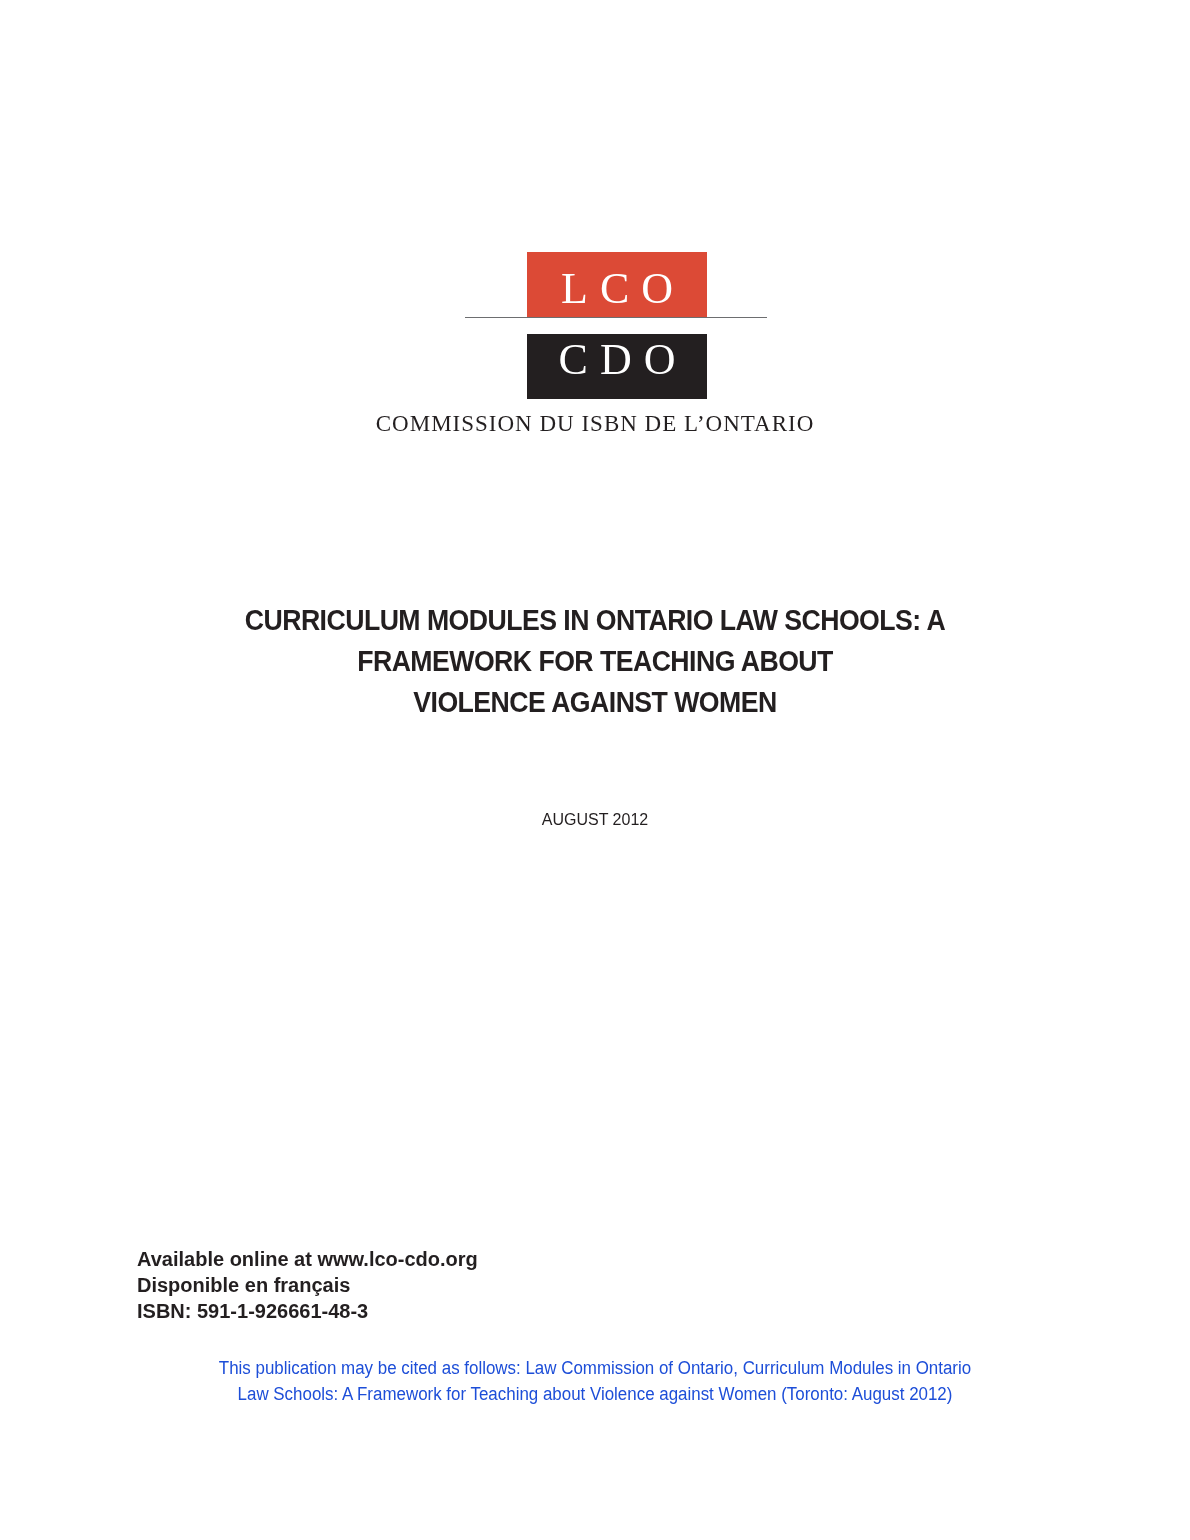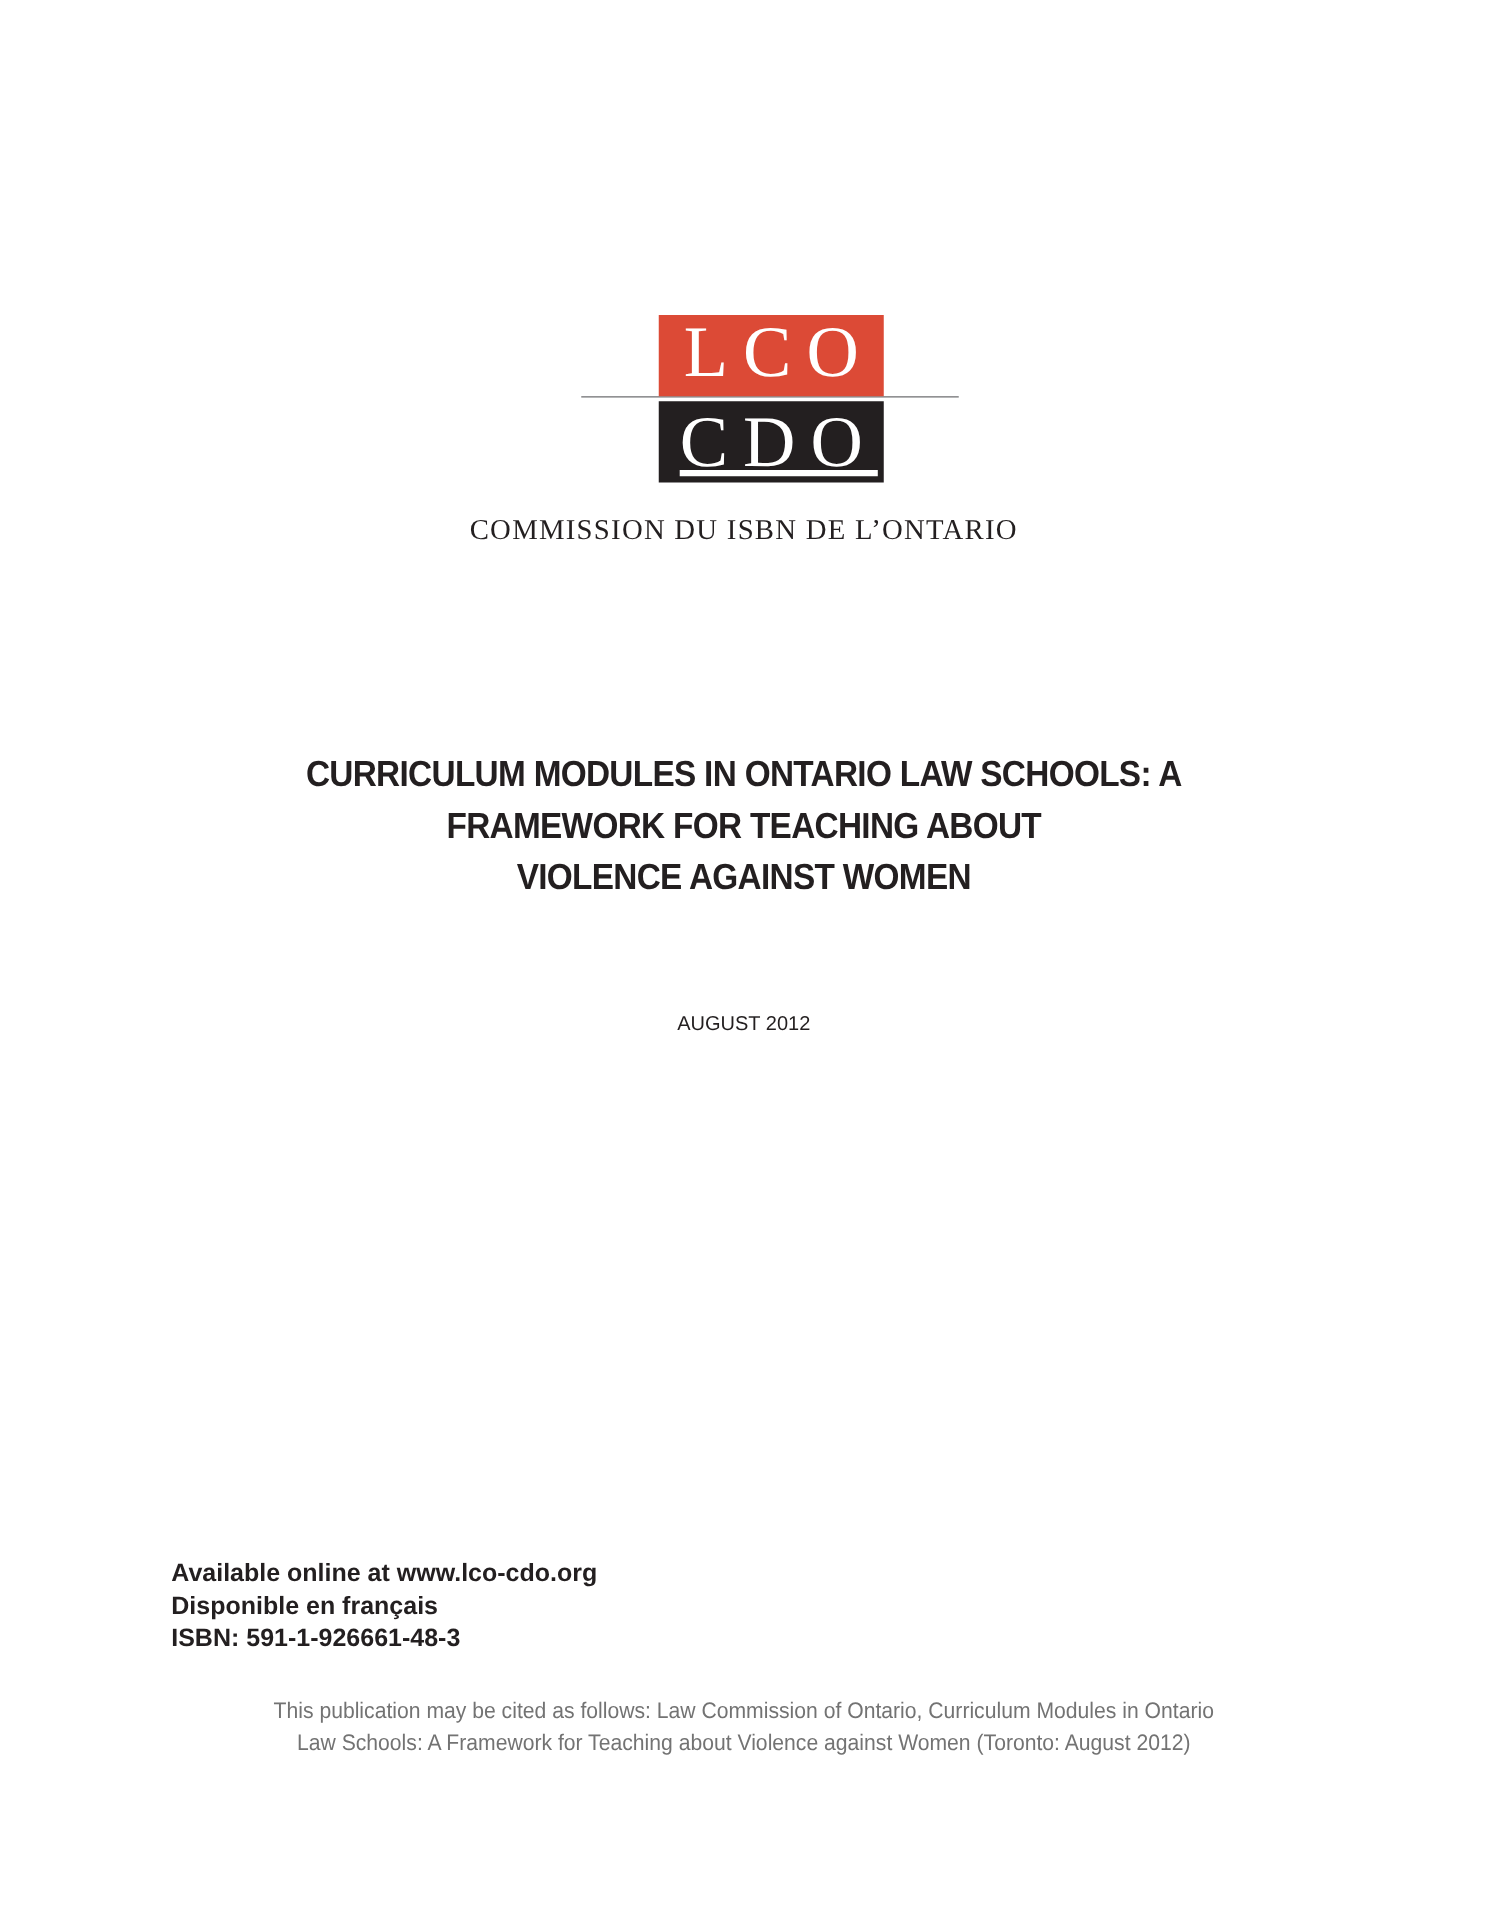--- a/index.html
+++ b/index.html
@@ -33,38 +33,37 @@
     .logo-box {
       position: absolute;
       left: 527px;
       width: 180px;
       height: 65px;
       display: flex;
       align-items: center;
       justify-content: center;
       color: #ffffff;
       font-family: "Liberation Serif", "DejaVu Serif", serif;
-      font-size: 58px;
+      font-size: 44px;
       letter-spacing: 12px;
       line-height: 1;
       box-sizing: border-box;
       padding-left: 12px;
     }
     .logo-top {
       top: 252px;
       background: #dc4a36;
       align-items: flex-end;
       padding-bottom: 6px;
     }
     .logo-bottom {
-      top: 321px;
+      top: 334px;
       background: #231f20;
       align-items: flex-start;
       padding-top: 4px;
-      text-decoration: underline;
     }
     .org-names {
       position: absolute;
       left: 0;
       top: 410px;
       width: 1190px;
       text-align: center;
       font-family: "Liberation Serif", "DejaVu Serif", serif;
       font-size: 23px;
       line-height: 27px;
@@ -112,21 +111,21 @@
     }
     .footer-info div { display: block; white-space: nowrap; }
     .citation {
       position: absolute;
       left: 0;
       top: 1355px;
       width: 1190px;
       text-align: center;
       font-size: 18px;
       line-height: 26px;
-      color: #737373;
+      color: #1d4ed8;
     }
     .citation div {
       display: block;
       white-space: nowrap;
       transform: scaleX(0.94);
     }
   </style>
 </head>
 <body>
 

